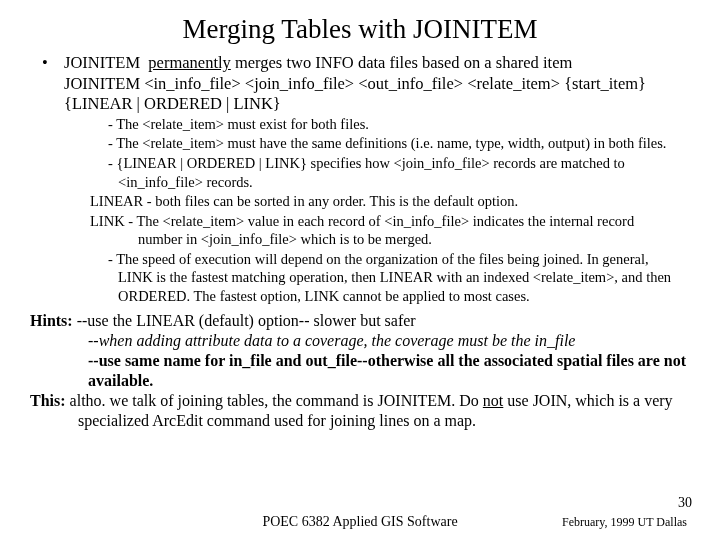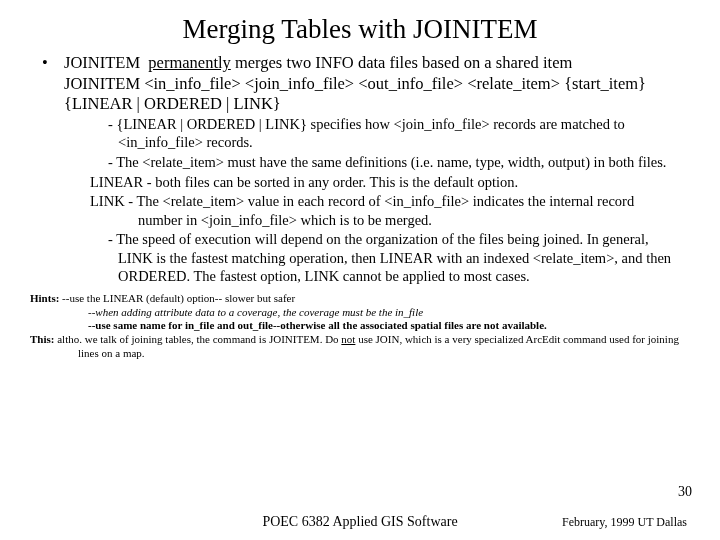--- a/index.html
+++ b/index.html
@@ -51,21 +51,21 @@
     margin-bottom: 1px;
   }
   .indent-sub {
     padding-left: 28px;
     text-indent: -10px;
   }
   .opt-line {
     padding-left: 0px;
   }
   .hints {
-    font-size: 11px;
+    font-size: 16px;
     line-height: 1.25;
     margin-top: 6px;
   }
   .hints .hang {
     padding-left: 58px;
     text-indent: -58px;
   }
   .hints .hang2 {
     padding-left: 58px;
     text-indent: 0;
@@ -83,21 +83,21 @@
   }
   .footer .center {
     position: absolute;
     left: 0; right: 0;
     text-align: center;
     font-size: 14px;
   }
   .pagenum {
     position: absolute;
     right: 28px;
-    bottom: 40px;
+    bottom: 29px;
     font-size: 14px;
     font-family: Liberation Serif, serif;
   }
   .u { text-decoration: underline; }
 </style>
 </head>
 <body>
 
 <div class="slide">
 
@@ -106,22 +106,23 @@
   <div class="lvl1">
     <div class="bullet">•</div>
     <div class="lvl1-body">
       <span>JOINITEM</span>
       &nbsp;<span class="u">permanently</span><span> merges two INFO data files based on a shared item</span>
       <div>JOINITEM &lt;in_info_file&gt; &lt;join_info_file&gt; &lt;out_info_file&gt; &lt;relate_item&gt; {start_item} {LINEAR | ORDERED | LINK}</div>
     </div>
   </div>
 
   <div class="lvl2">
+    <div class="indent-sub">- The &lt;relate_item&gt; must exist for both files.</div>
+    <div class="indent-sub">- The &lt;relate_item&gt; must have the same definitions (i.e. name, type, width, output) in both files.</div>
     <div class="indent-sub">- {LINEAR | ORDERED | LINK} specifies how &lt;join_info_file&gt; records are matched to &lt;in_info_file&gt; records.</div>
-    <div class="indent-sub">- The &lt;relate_item&gt; must have the same definitions (i.e. name, type, width, output) in both files.</div>
     <div class="opt-line">LINEAR - both files can be sorted in any order.  This is the default option.</div>
     <div class="opt-line" style="padding-left:0;">
       <div style="padding-left:48px; text-indent:-48px;">LINK - The &lt;relate_item&gt; value in each record of &lt;in_info_file&gt; indicates the internal record number in &lt;join_info_file&gt; which is to be merged.</div>
     </div>
     <div class="indent-sub">- The speed of execution will depend on the organization of the files being joined.  In general, LINK is the fastest matching operation, then LINEAR with an indexed &lt;relate_item&gt;, and then ORDERED. The fastest option, LINK cannot be applied to most cases.</div>
   </div>
 
   <div class="hints">
     <div class="hang">
       <b>Hints:</b>&nbsp;<span>--use the LINEAR (default) option-- slower but safer</span>

